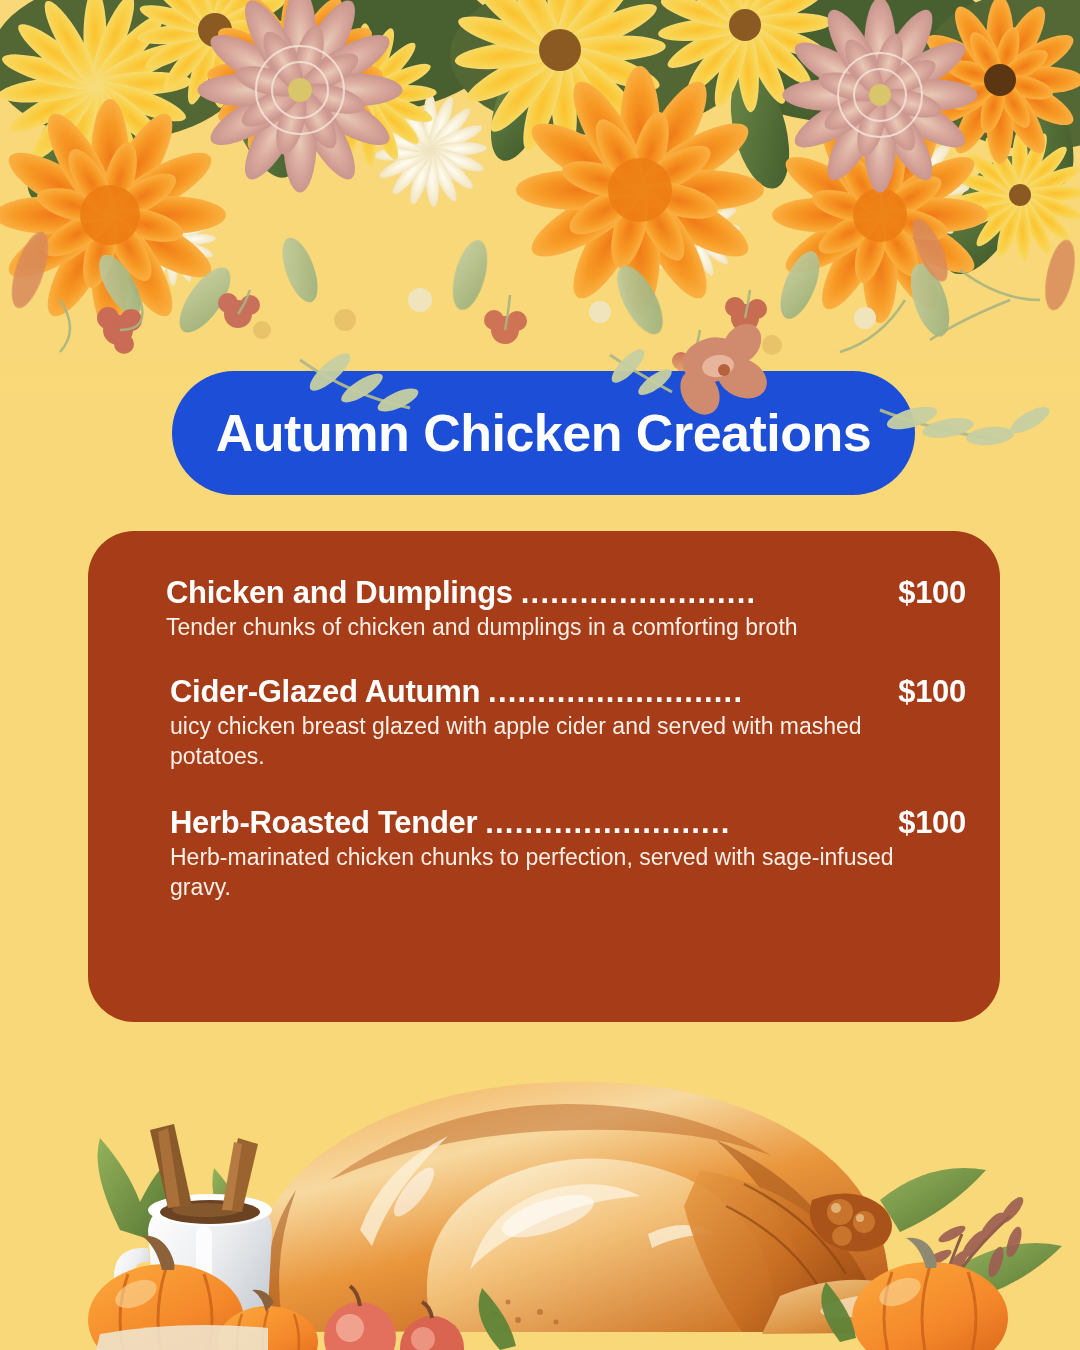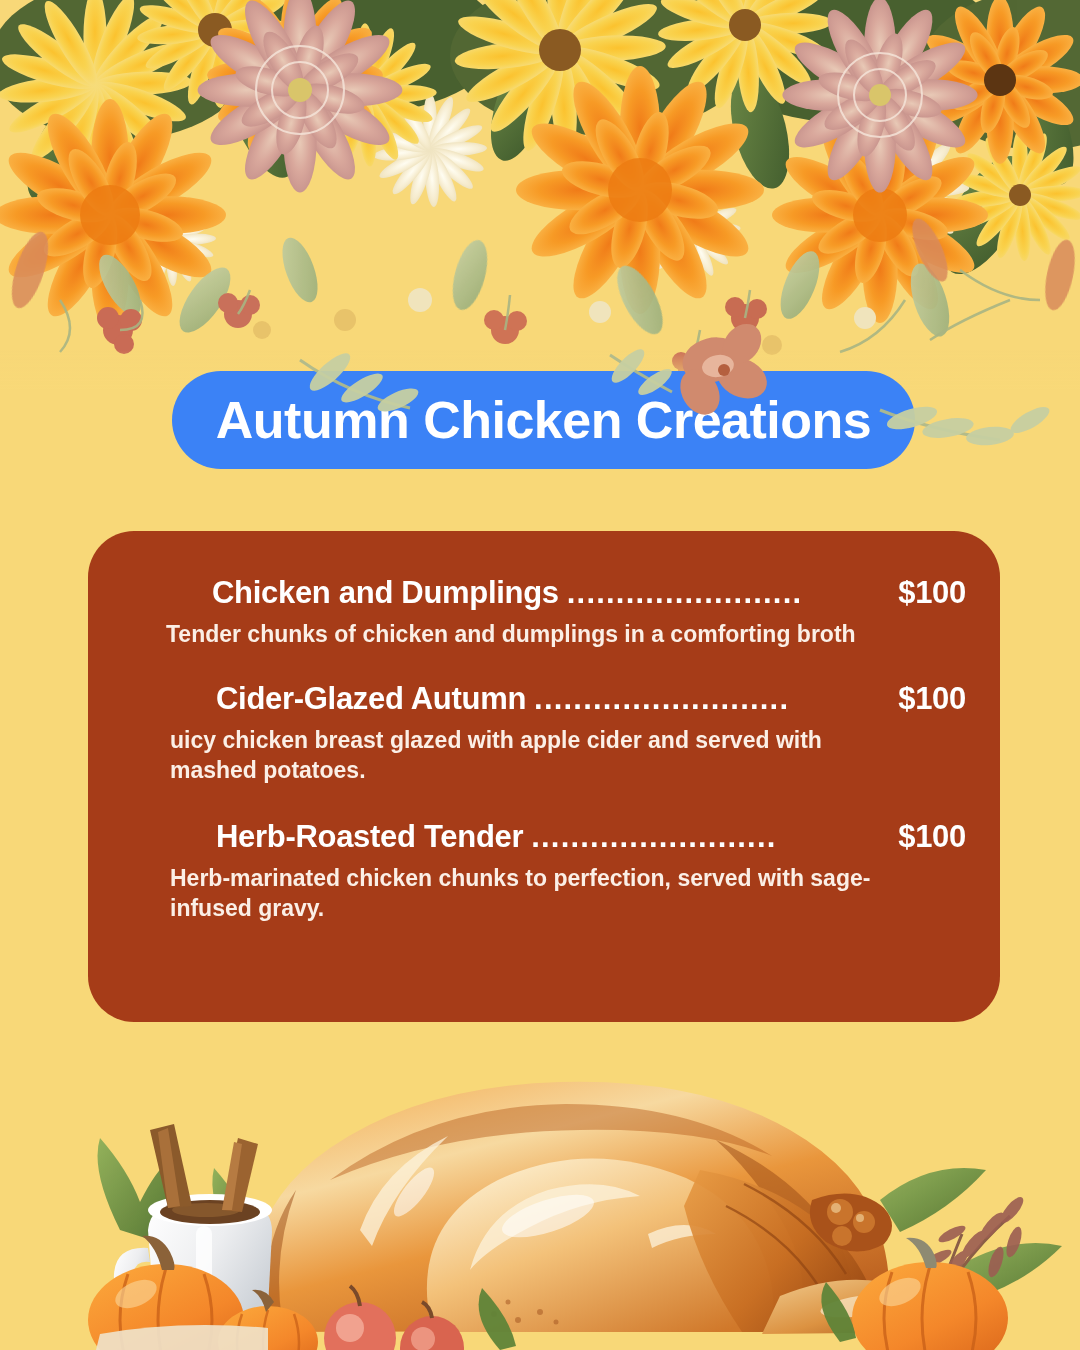--- a/index.html
+++ b/index.html
@@ -12,22 +12,22 @@
   }
   .poster { position:absolute; inset:0; background:#F8D878; }
 
   
   .floral-header { position:absolute; top:0; left:0; width:1080px; height:390px; }
   .floral-header svg { display:block; width:1080px; height:390px; }
 
   
   .title-banner {
     position:absolute; left:172px; top:371px;
-    width:743px; height:98px;
-    background:#3b82f6;
+    width:743px; height:124px;
+    background:#1d4ed8;
     border-radius:62px;
     display:flex; align-items:center; justify-content:center;
     z-index:5;
   }
   .title-text {
     color:#FFFFFF;
     font-size:52px;
     font-weight:bold;
     letter-spacing:-0.5px;
     white-space:nowrap;
@@ -49,41 +49,39 @@
   .menu-item { margin-bottom:10px; }
   .menu-item.item-2, .menu-item.item-3 { padding-left:4px; }
   .item-head {
     display:flex; align-items:baseline;
     color:#FFFFFF;
     font-size:31px;
     font-weight:bold;
     letter-spacing:-0.3px;
     white-space:nowrap;
     line-height:1.18;
-    margin-left:46px;
   }
   .item-name { flex:0 0 auto; }
   .leader {
     flex:1 1 auto;
     overflow:hidden;
     white-space:nowrap;
     margin:0 2px 0 8px;
     font-size:31px;
     font-weight:bold;
     letter-spacing:1.2px;
     color:#FFFFFF;
   }
   .item-price { flex:0 0 auto; }
   .item-desc {
     color:#FBEFE6;
     font-size:23px;
     line-height:1.32;
-    margin-top:7px;
     max-width:730px;
-    font-weight:700;
+    font-weight:400;
   }
   .gap-1 { height:22px; }
   .gap-2 { height:24px; }
 
   
   .bottom-art { position:absolute; left:0; bottom:0; width:1080px; height:330px; z-index:3; }
   .bottom-art svg { display:block; width:1080px; height:330px; }
 </style>
 </head>
 <body>

